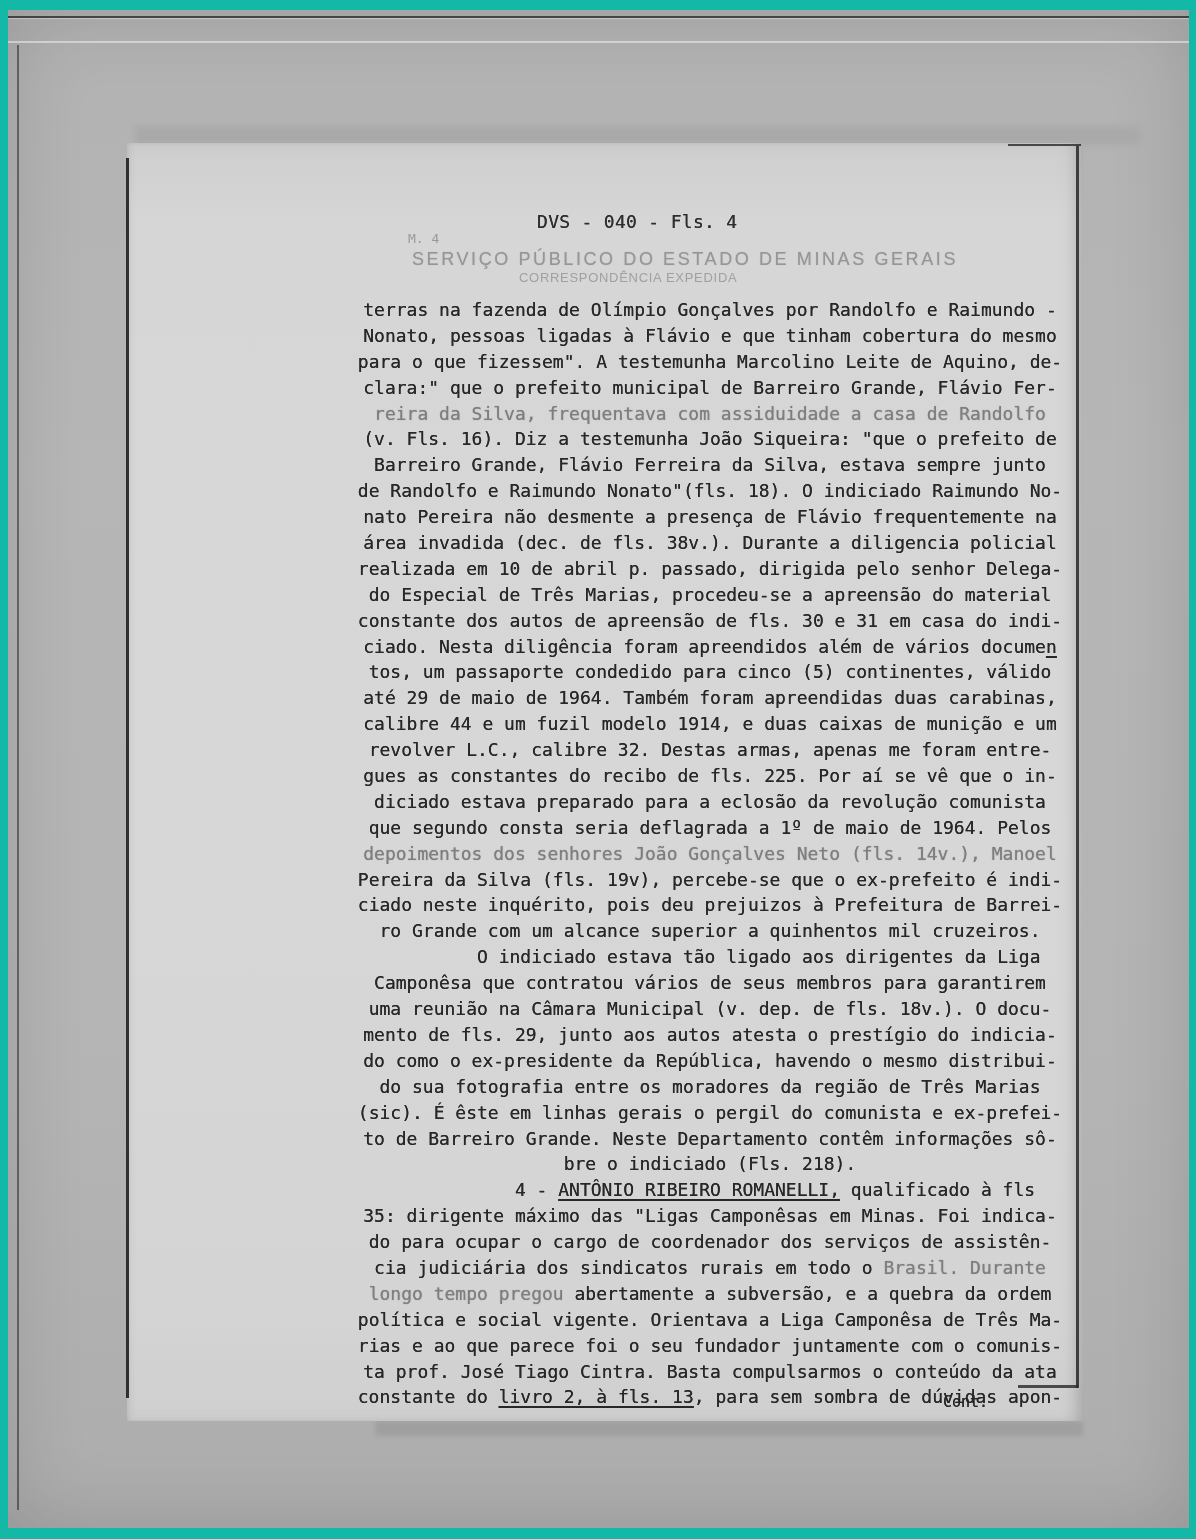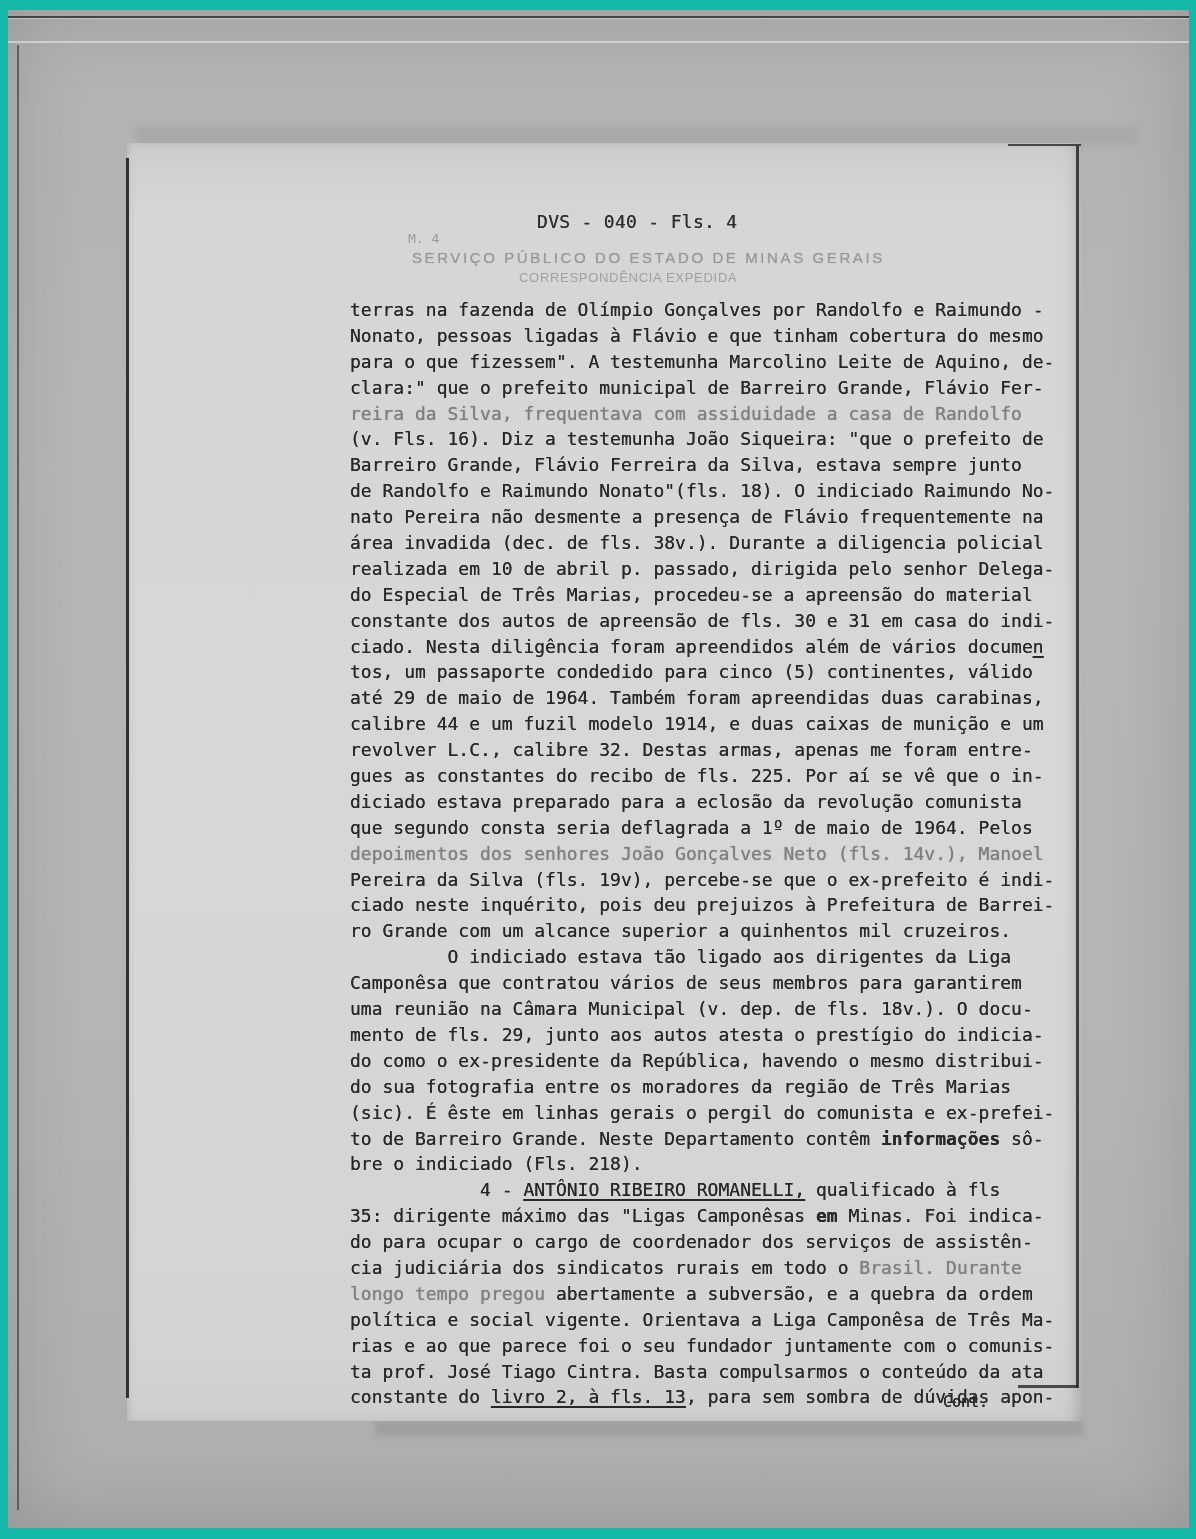--- a/index.html
+++ b/index.html
@@ -62,36 +62,36 @@
     position:absolute;left:410px;top:68px;
     font-size:18px;letter-spacing:0.3px;color:#2e2e2e;white-space:pre;
   }
   .annot{
     position:absolute;left:241px;top:88px;
     font-size:13px;color:#9a9a9a;white-space:pre;padding-left:40px;
   }
   .lh1{
     position:absolute;left:285px;top:106px;
     font-family:"Liberation Sans", sans-serif;
-    font-size:15px;letter-spacing:2.6px;color:#969696;white-space:pre;
+    font-size:18px;letter-spacing:2.6px;color:#969696;white-space:pre;
     text-shadow:0 0 1px rgba(150,150,150,0.6);
   }
   .lh2{
     position:absolute;left:392px;top:127px;
     font-family:"Liberation Sans", sans-serif;
     font-size:13px;letter-spacing:0.7px;color:#a0a0a0;white-space:pre;
   }
   .body-text{
     position:absolute;left:223px;top:154px;width:720px;
     font-size:18px;line-height:25.9px;white-space:pre;
   }
-  .body-text .line{height:25.9px;}
+  .body-text .line{height:25.9px;text-align:center;}
   .u{text-decoration:underline;text-underline-offset:3px;text-decoration-thickness:1.5px;}
   .f{color:#7e7e7e;text-shadow:0 0 1px rgba(120,120,120,0.8);}
-  .b{font-weight:bold;}
+  .b{font-weight:normal;}
   .cont{
     position:absolute;left:816px;top:1250px;
     font-size:15px;color:#272727;white-space:pre;
     text-shadow:0 0 0.6px rgba(30,30,30,0.85);
   }
 </style>
 </head>
 <body>
 
 <div class="photo">

